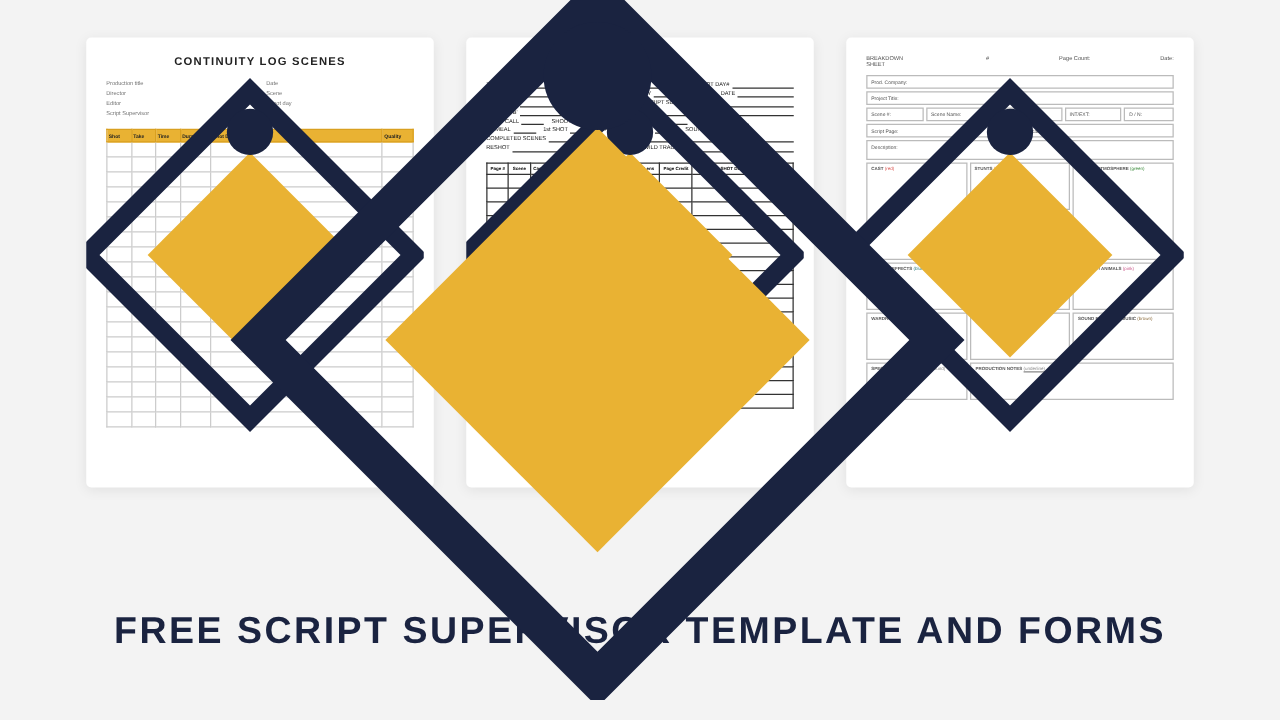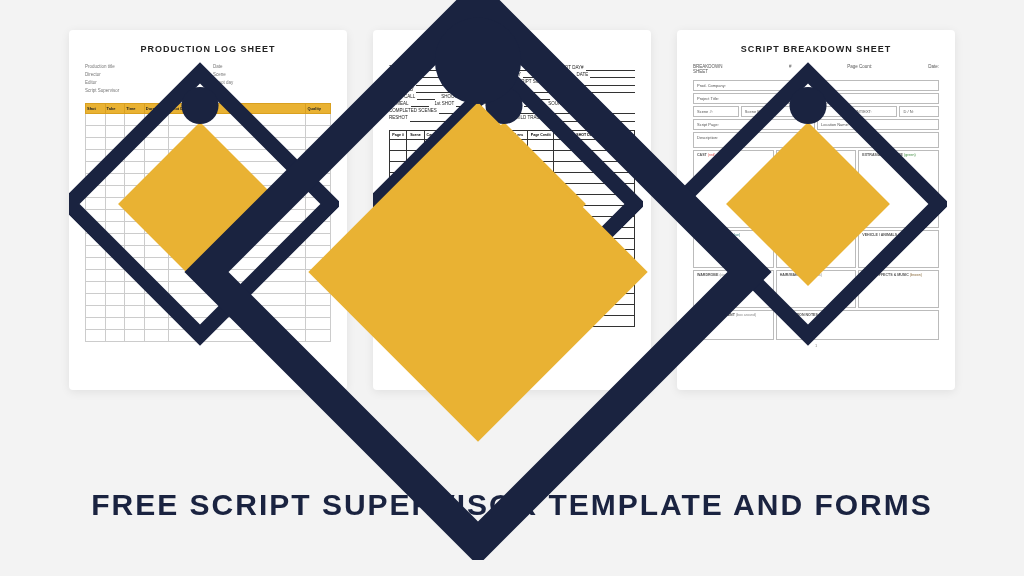--- a/index.html
+++ b/index.html
@@ -204,21 +204,21 @@
   }
 </style>
 </head>
 <body>
 
 <div class="canvas">
 
   <div class="docs-row">
 
     <div class="doc">
-      <div class="doc-title">PRODUCTION LOG SHEET</div>
+      <div class="doc-title">CONTINUITY LOG SCENES</div>
       <div class="meta-grid">
         <div>Production title</div>
         <div>Date</div>
         <div>Director</div>
         <div>Scene</div>
         <div>Editor</div>
         <div>Shoot day</div>
         <div class="full">Script Supervisor</div>
       </div>
       <table class="cont-table">
@@ -699,21 +699,20 @@
           </tbody>
       </table>
       <svg class="diamond-logo doc-logo" viewBox="0 0 24 24">
         <rect class="inner" x="7" y="7" width="10" height="10" transform="rotate(45 12 12)"></rect>
         <rect class="outer" x="4" y="4" width="16" height="16" transform="rotate(45 12 12)"></rect>
         <circle class="dot" cx="12" cy="3.5" r="1.6"></circle>
       </svg>
     </div>
 
     <div class="doc">
-      <div class="doc-title">SCRIPT BREAKDOWN SHEET</div>
       <div class="bd-header">
         <span style="max-width:40px;">BREAKDOWN SHEET</span>
         <span>#</span>
         <span>Page Count:</span>
         <span>Date:</span>
       </div>
       <div class="bd-box">Prod. Company:</div>
       <div class="bd-box">Project Title:</div>
       <div class="bd-row">
         <div class="bd-box" style="flex:0.6">Scene #:</div>

